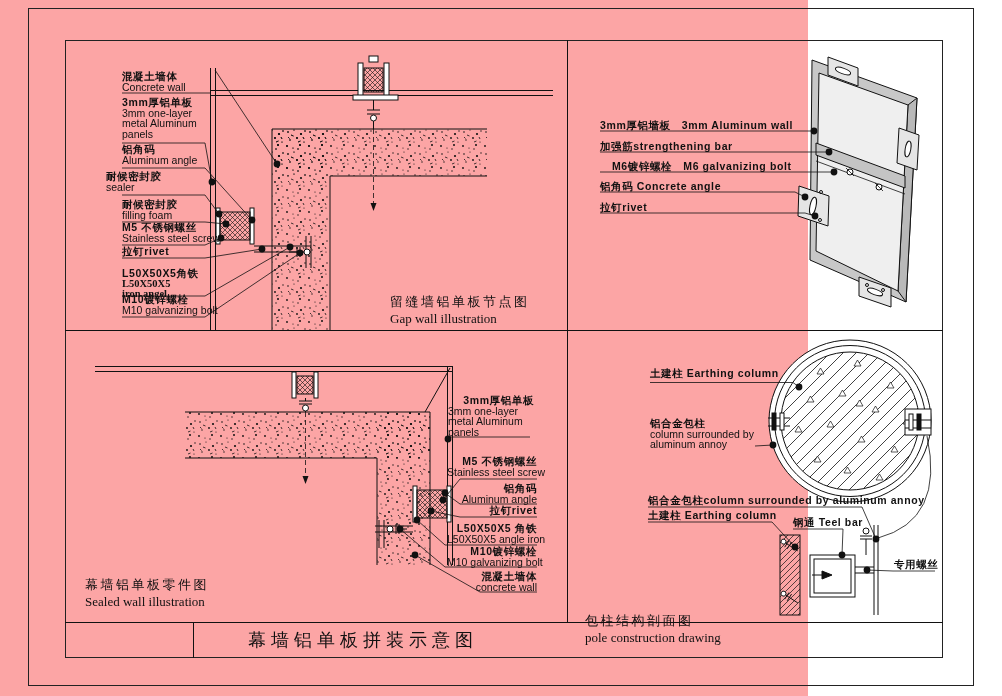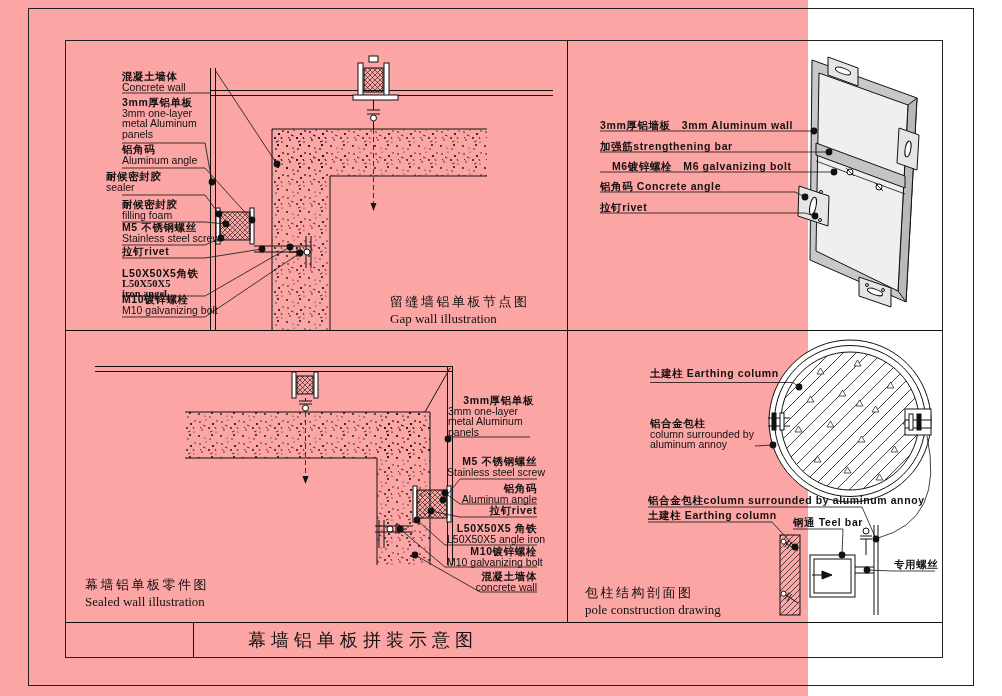--- a/index.html
+++ b/index.html
@@ -426,20 +426,20 @@
   </div>
   <div class="lbl" style="left:648px;top:510px">
     <div class="zh">土建柱 Earthing column</div>
   </div>
   <div class="lbl" style="left:793px;top:517px">
     <div class="zh">钢通 Teel bar</div>
   </div>
   <div class="lbl" style="left:894px;top:559px">
     <div class="zh">专用螺丝</div>
   </div>
-  <div class="sec-title" style="left:585px;top:582px">
+  <div class="sec-title" style="left:585px;top:610px">
     <div class="ttl-zh">包柱结构剖面图</div>
     <div class="ttl-en">pole construction drawing</div>
   </div>
 
   <div class="main-title">幕墙铝单板拼装示意图</div>
 
 </div>
 
 </body></html>

